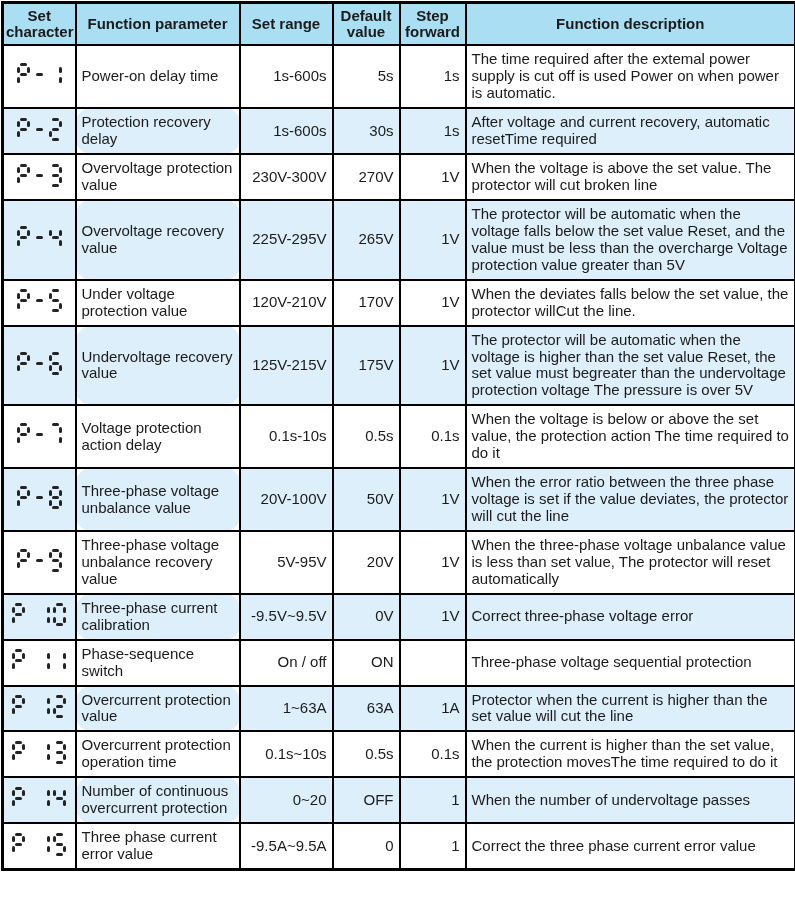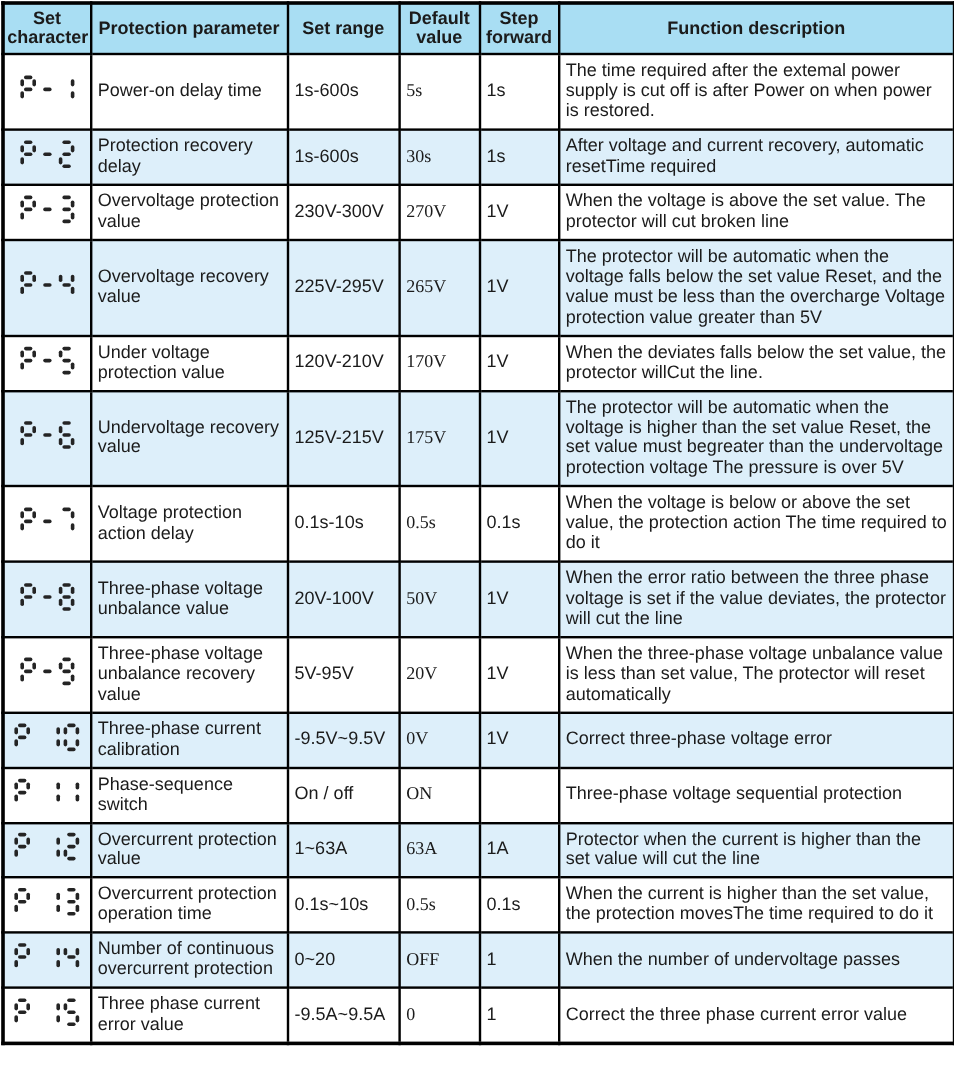--- a/index.html
+++ b/index.html
@@ -33,24 +33,24 @@
   }
   .param-table tbody td {
     font-size: 15px;
     line-height: 1.13;
     padding: 5px 5px;
     background: #ffffff;
   }
   .param-table tbody tr.alt td { background: #ddeffa; }
 
   .c-char   { text-align: center; padding: 5px 2px !important; }
-  .c-range  { text-align: left; }
-  .c-default{ text-align: left; font-family: Liberation Serif, serif; }
-  .c-step   { text-align: left; margin-left: 24px; }
-  .c-param  { text-align: left; }
+  .c-range  { text-align: right; }
+  .c-default{ text-align: right; }
+  .c-step   { text-align: right; margin-left: 24px; }
+  .c-param  { text-align: left; border-radius: 15px; }
   .c-desc   { text-align: left; }
 
   
   .sevenseg { display: inline-flex; align-items: center; white-space: nowrap; }
   .seg-char {
     position: relative;
     display: inline-block;
     width: 13px;
     height: 23px;
     margin: 0 1.5px;
@@ -79,21 +79,21 @@
       <col style="width:73px">
       <col style="width:164px">
       <col style="width:93px">
       <col style="width:67px">
       <col style="width:66px">
       <col style="width:330px">
     </colgroup>
     <thead>
       <tr>
         <th>Set character</th>
-        <th>Protection parameter</th>
+        <th>Function parameter</th>
         <th>Set range</th>
         <th>Default value</th>
         <th>Step forward</th>
         <th>Function description</th>
       </tr>
     </thead>
     <tbody id="rows">
         <tr>
     <td class="c-char">
       <span class="sevenseg">
@@ -110,21 +110,21 @@
               <span class="seg-char">
                 <i class="seg seg-b"></i>
                 <i class="seg seg-c"></i>
               </span>
             </span>
     </td>
     <td class="c-param">Power-on delay time</td>
     <td class="c-range">1s-600s</td>
     <td class="c-default">5s</td>
     <td class="c-step">1s</td>
-    <td class="c-desc">The time required after the extemal power supply is cut off is after Power on when power is restored.</td>
+    <td class="c-desc">The time required after the extemal power supply is cut off is used Power on when power is automatic.</td>
   </tr>
         <tr class="alt">
     <td class="c-char">
       <span class="sevenseg">
               <span class="seg-char">
                 <i class="seg seg-a"></i>
                 <i class="seg seg-b"></i>
                 <i class="seg seg-f"></i>
                 <i class="seg seg-g"></i>
                 <i class="seg seg-e"></i>

